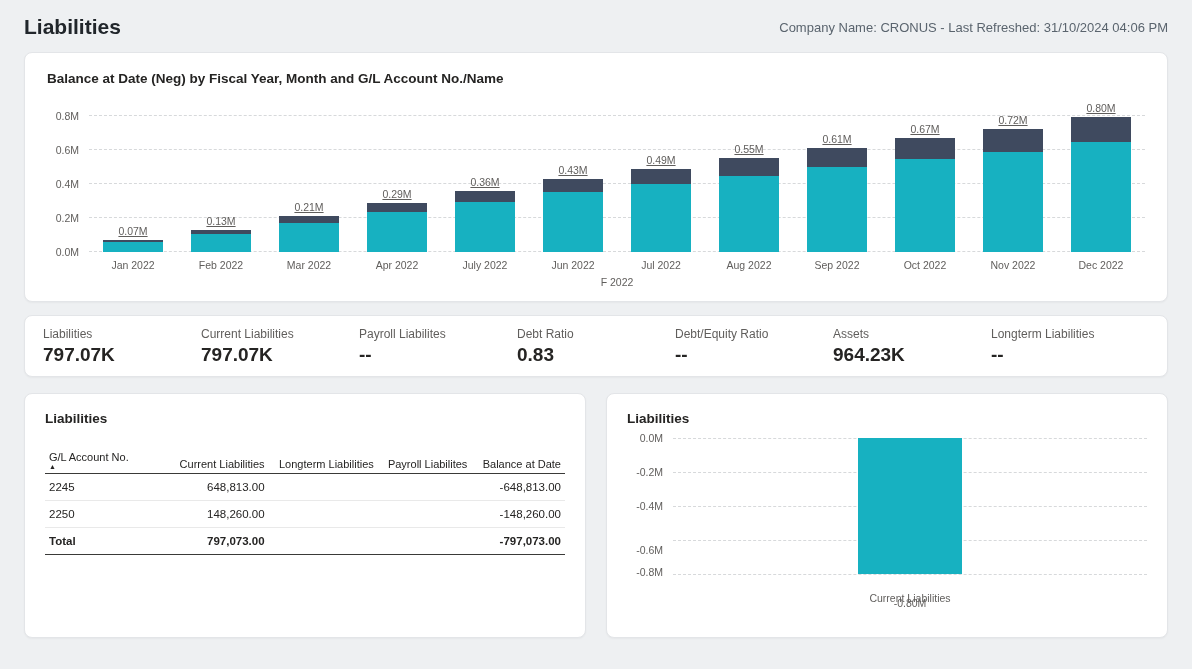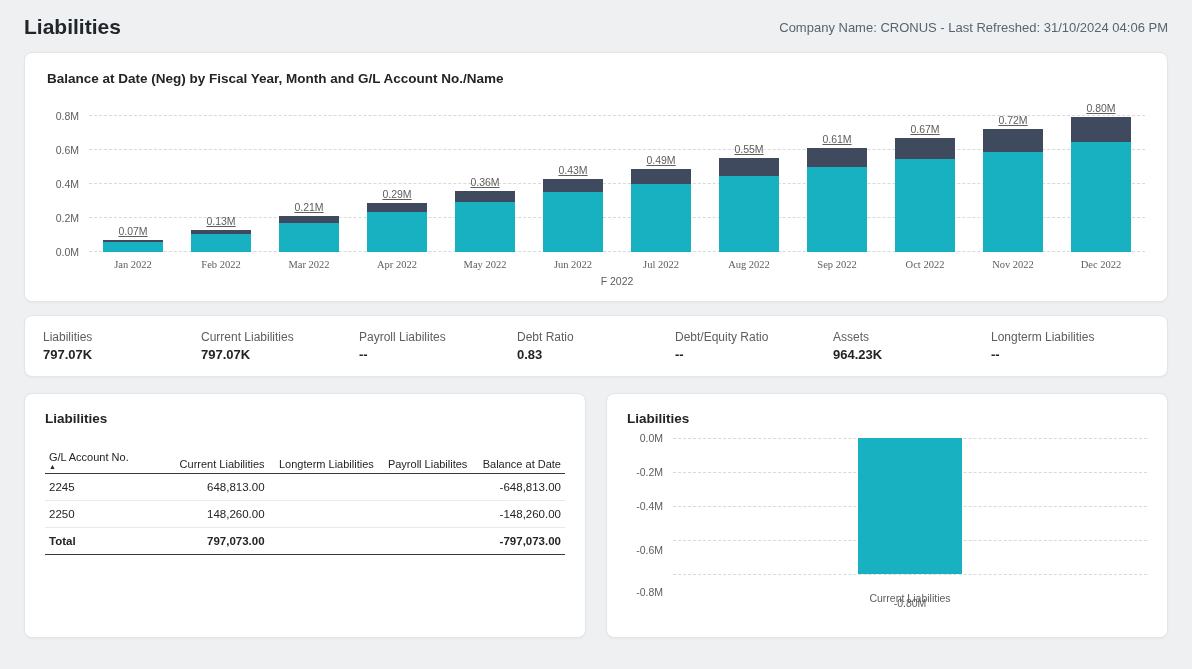--- a/index.html
+++ b/index.html
@@ -26,29 +26,29 @@
   .y-axis { width:42px; position:relative; height:150px; flex:none; }
   .ytick { position:absolute; right:10px; font-size:10.5px; color:#605e5c; }
   .plot-col { flex:1; min-width:0; }
   .plot { position:relative; height:150px; }
   .gridline { position:absolute; left:0; right:0; height:0; border-top:1px dashed #d7d9db; }
   .bars { position:absolute; left:0; right:0; top:0; bottom:0; display:flex; }
   .bar-col { flex:1; display:flex; flex-direction:column; justify-content:flex-end; align-items:center; }
   .bar-total-label { font-size:10.5px; color:#605e5c; margin-bottom:3px; white-space:nowrap;text-decoration:underline; }
   .seg { width:60px; }
   .x-labels { display:flex; margin-top:7px; }
-  .x-label { flex:1; text-align:center; font-size:10.5px; color:#605e5c; white-space:nowrap;font-family:Liberation Serif, serif; }
+  .x-label { flex:1; text-align:center; font-size:10.5px; color:#605e5c; white-space:nowrap; }
   .x-axis-title { text-align:center; font-size:10.5px; color:#605e5c; margin-top:5px; }
 
   
   .kpi-card { height:62px; padding:11px 18px; margin-bottom:16px; display:flex; align-items:center; }
   .kpi-row { display:flex; width:100%; }
   .kpi { flex:1; min-width:0; padding-right:8px; }
   .kpi-label { font-size:12px; color:#605e5c; margin-bottom:3px; white-space:nowrap; }
-  .kpi-value { font-size:13px; font-weight:700; color:#252423; }
+  .kpi-value { font-size:19px; font-weight:700; color:#252423; }
 
   
   .bottom-row { display:flex; gap:20px; }
   .bottom-card { width:562px; height:245px; padding:17px 20px; }
 
   
   table { width:100%; border-collapse:collapse; margin-top:21px; table-layout:fixed; }
   th { font-size:11px; font-weight:400; color:#252423; text-align:left; vertical-align:bottom;
        padding:4px 4px 3px; border-bottom:1px solid #3a3a38; white-space:nowrap; overflow:hidden; }
   th.num, td.num { text-align:right; }
@@ -155,21 +155,21 @@
                 <div class="seg" style="height: 25.2273px; background: rgb(63, 74, 95);"></div>
                 <div class="seg" style="height: 110.625px; background: rgb(23, 177, 193);"></div>
               </div>
             </div>
           </div>
         <div class="x-labels" id="balance-xlabels">
             <div class="x-label">Jan 2022</div>
             <div class="x-label">Feb 2022</div>
             <div class="x-label">Mar 2022</div>
             <div class="x-label">Apr 2022</div>
-            <div class="x-label">May 2022</div>
+            <div class="x-label">July 2022</div>
             <div class="x-label">Jun 2022</div>
             <div class="x-label">Jul 2022</div>
             <div class="x-label">Aug 2022</div>
             <div class="x-label">Sep 2022</div>
             <div class="x-label">Oct 2022</div>
             <div class="x-label">Nov 2022</div>
             <div class="x-label">Dec 2022</div>
           </div>
         <div class="x-axis-title">F 2022</div>
       </div>
@@ -257,21 +257,21 @@
     </div>
 
     <div class="card bottom-card">
       <div class="card-title">Liabilities</div>
       <div class="neg-body">
         <div class="neg-yaxis" id="neg-yaxis">
             <div class="neg-ytick" style="top: -6px;">0.0M</div>
             <div class="neg-ytick" style="top: 28.0909px;">-0.2M</div>
             <div class="neg-ytick" style="top: 62.1818px;">-0.4M</div>
             <div class="neg-ytick" style="top: 106px;">-0.6M</div>
-            <div class="neg-ytick" style="top: 148px;">-0.8M</div>
+            <div class="neg-ytick" style="top: 128px;">-0.8M</div>
           </div>
         <div class="neg-plot-col">
           <div class="neg-plot" id="neg-plot">
               <div class="gridline" style="top: 0px;"></div>
               <div class="gridline" style="top: 34.0909px;"></div>
               <div class="gridline" style="top: 68.1818px;"></div>
               <div class="gridline" style="top: 102.273px;"></div>
               <div class="gridline" style="top: 136.364px;"></div>
               <div class="neg-bar" style="height: 135.852px; background: rgb(23, 177, 193);"></div>
               <div class="neg-bar-label" style="top: 138.852px; margin-top: 20px;">-0.80M</div>

